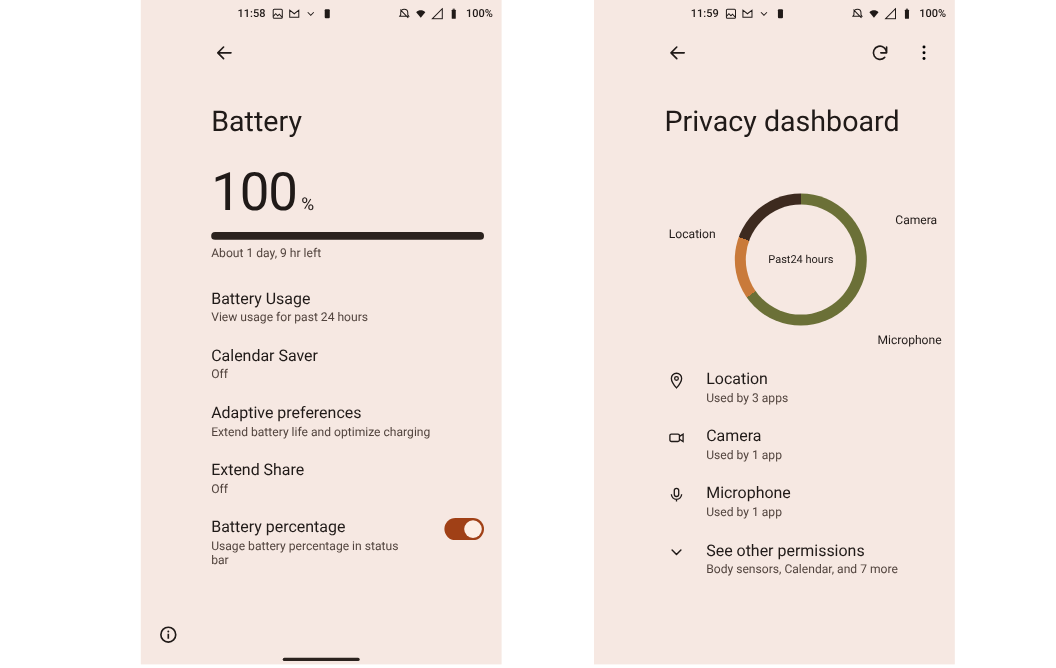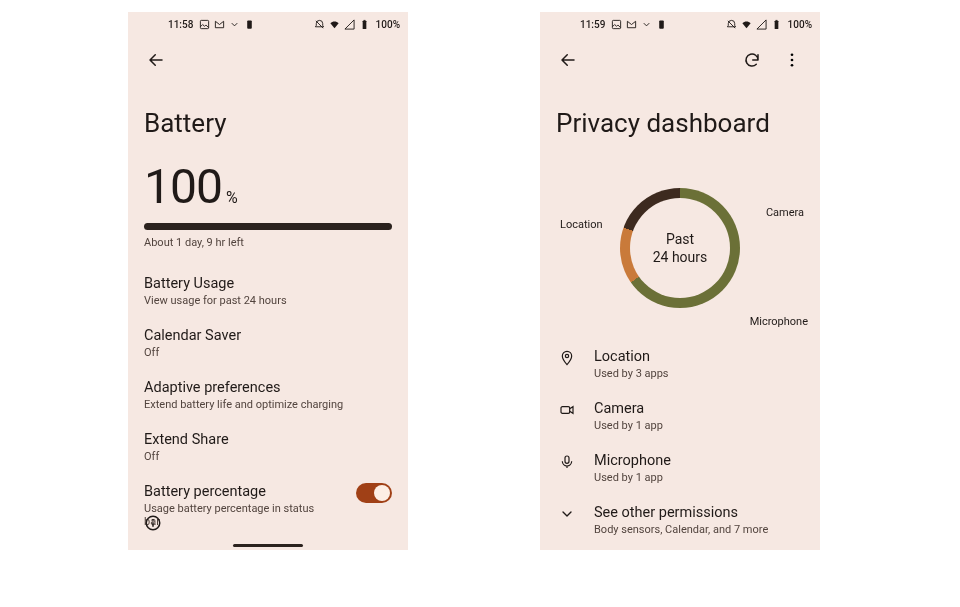--- a/index.html
+++ b/index.html
@@ -6,21 +6,21 @@
     --bg:#f6e8e2;
     --fg:#201a18;
     --sub:#52443e;
     --accent:#a04016;
     --olive:#6b7037;
     --orange:#c97a3a;
     --brown:#3d2a1f;
   }
   html,body{margin:0;padding:0;background:#fff;height:607px;width:960px;overflow:hidden;font-family:Roboto,"Segoe UI",Arial,sans-serif;color:var(--fg);}
   .stage{width:960px;height:607px;position:relative;}
-  .phone{position:absolute;top:12px;width:280px;height:538px;background:var(--bg);overflow:hidden;}
+  .phone{position:absolute;top:0;width:280px;height:604px;background:var(--bg);overflow:hidden;padding-left:48px;}
   .phone.left{left:128px;}
   .phone.right{left:540px;}
 
   
   .status{height:24px;display:flex;align-items:center;font-size:10px;font-weight:500;padding:0 8px;}
   .status .time{margin-left:32px;}
   .status .l-icons{display:flex;gap:4px;align-items:center;margin-left:6px;}
   .status .spacer{flex:1;}
   .status .r-icons{display:flex;gap:4px;align-items:center;}
   .status svg{width:11px;height:11px;}
@@ -50,21 +50,21 @@
   .switch .thumb{position:absolute;right:2px;top:2px;width:16px;height:16px;border-radius:50%;background:#fdeee4;}
 
   .info-row{position:absolute;bottom:14px;left:16px;}
   .info-row svg{width:18px;height:18px;}
 
   
   .donut-wrap{position:relative;width:260px;height:180px;margin:0 auto;}
   .donut{position:absolute;left:70px;top:30px;width:120px;height:120px;border-radius:50%;
     background:conic-gradient(var(--olive) 0deg 235deg, var(--orange) 235deg 290deg, var(--brown) 290deg 360deg);}
   .donut::after{content:"";position:absolute;left:10px;top:10px;width:100px;height:100px;border-radius:50%;background:var(--bg);}
-  .donut-text{position:absolute;left:70px;top:30px;width:120px;height:120px;display:flex;flex-direction:column;align-items:center;justify-content:center;font-size:14px;text-align:center;line-height:1.3;}
+  .donut-text{position:absolute;left:70px;top:30px;width:120px;height:120px;display:flex;flex-direction:row;align-items:center;justify-content:center;font-size:10px;text-align:center;line-height:1.3;}
   .dlabel{position:absolute;font-size:11px;color:var(--fg);}
   .dlabel.loc{left:10px;top:60px;}
   .dlabel.cam{right:6px;top:48px;}
   .dlabel.mic{right:2px;bottom:10px;}
 
   .prow{display:flex;align-items:flex-start;gap:18px;padding:10px 18px;cursor:pointer;}
   .prow .picon{width:18px;display:flex;justify-content:center;padding-top:2px;}
   .prow .picon svg{width:16px;height:16px;}
   .prow .ptxt .t{font-size:14.5px;}
   .prow .ptxt .s{font-size:11px;color:var(--sub);margin-top:2px;}

